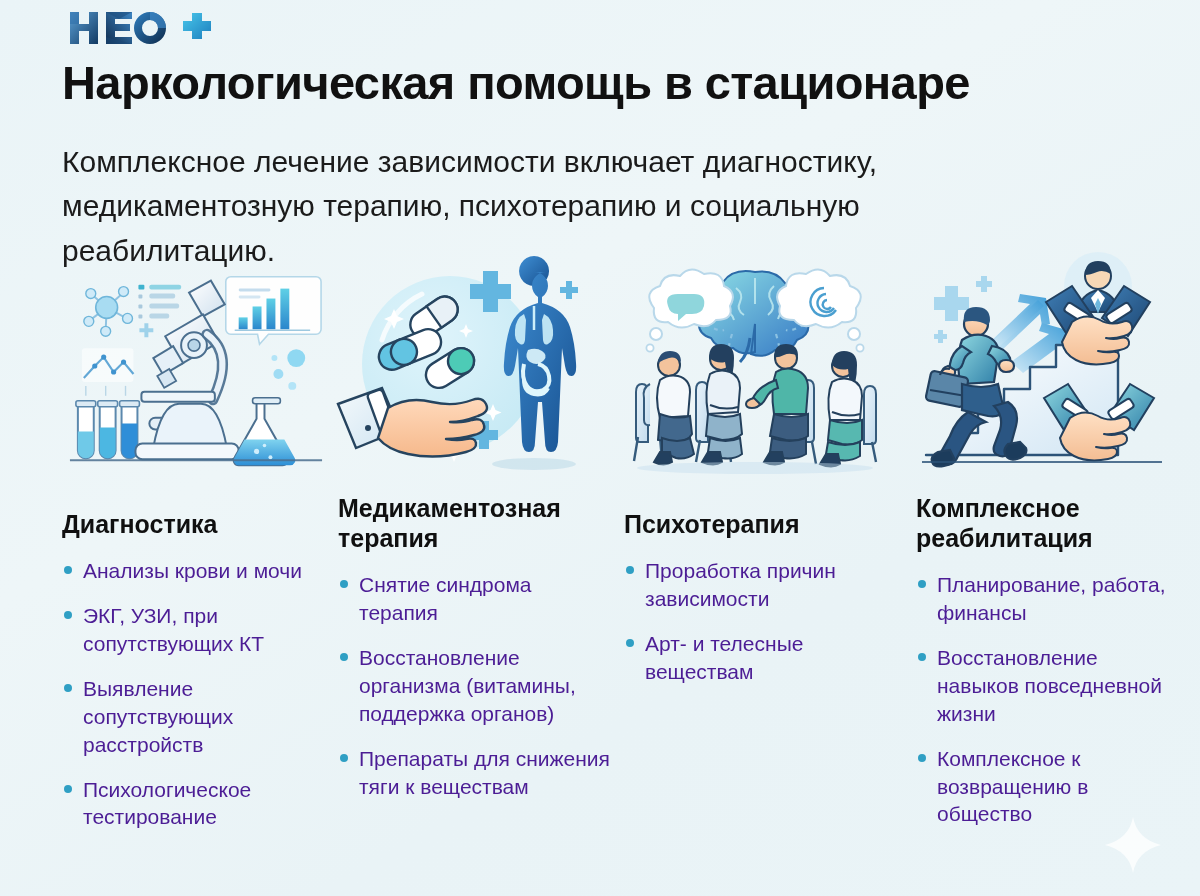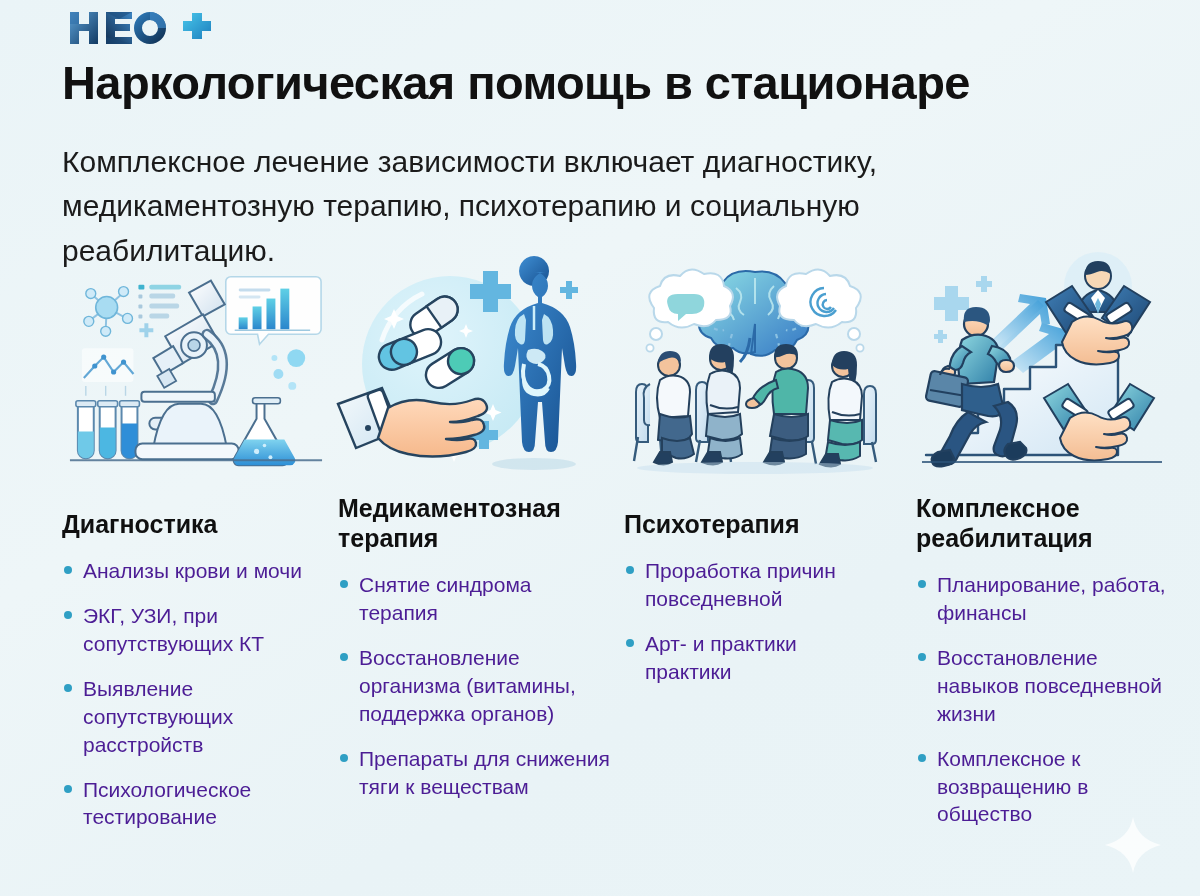--- a/index.html
+++ b/index.html
@@ -421,22 +421,22 @@
             <path d="M206 158 q18 6 32 0 l0 20 q-8 6 -20 4 l-14 -4 Z" fill="#57b8b0" stroke="#24405c" stroke-width="2"></path>
             <path d="M204 180 q18 6 32 0 l0 14 q-10 6 -20 4 l-14 -6 Z" fill="#57b8b0" stroke="#24405c" stroke-width="2"></path>
             <path d="M202 192 l-6 10 q12 5 20 0 l-2 -10 Z" fill="#23405f" stroke="#24405c" stroke-width="2"></path>
             <path d="M208 150 q14 6 28 2" fill="none" stroke="#24405c" stroke-width="2"></path>
           </g>
           <ellipse cx="131" cy="206" rx="118" ry="6" fill="#c6dded" opacity=".45"></ellipse>
         </svg>
       </div>
       <h2 class="col-head">Психотерапия</h2>
       <ul class="bullets">
-        <li>Проработка причин повседневной</li>
-        <li>Арт- и практики практики</li>
+        <li>Проработка причин зависимости</li>
+        <li>Арт- и телесные веществам</li>
       </ul>
     </div>
 
     <div class="col c3">
       <div class="art">
         <svg viewBox="0 0 252 215">
           <defs>
             <linearGradient id="s_arrow" x1="0" y1="1" x2="1" y2="0">
               <stop offset="0" stop-color="#cfe9f7"></stop>
                 <stop offset="1" stop-color="#3f9ed8"></stop>

